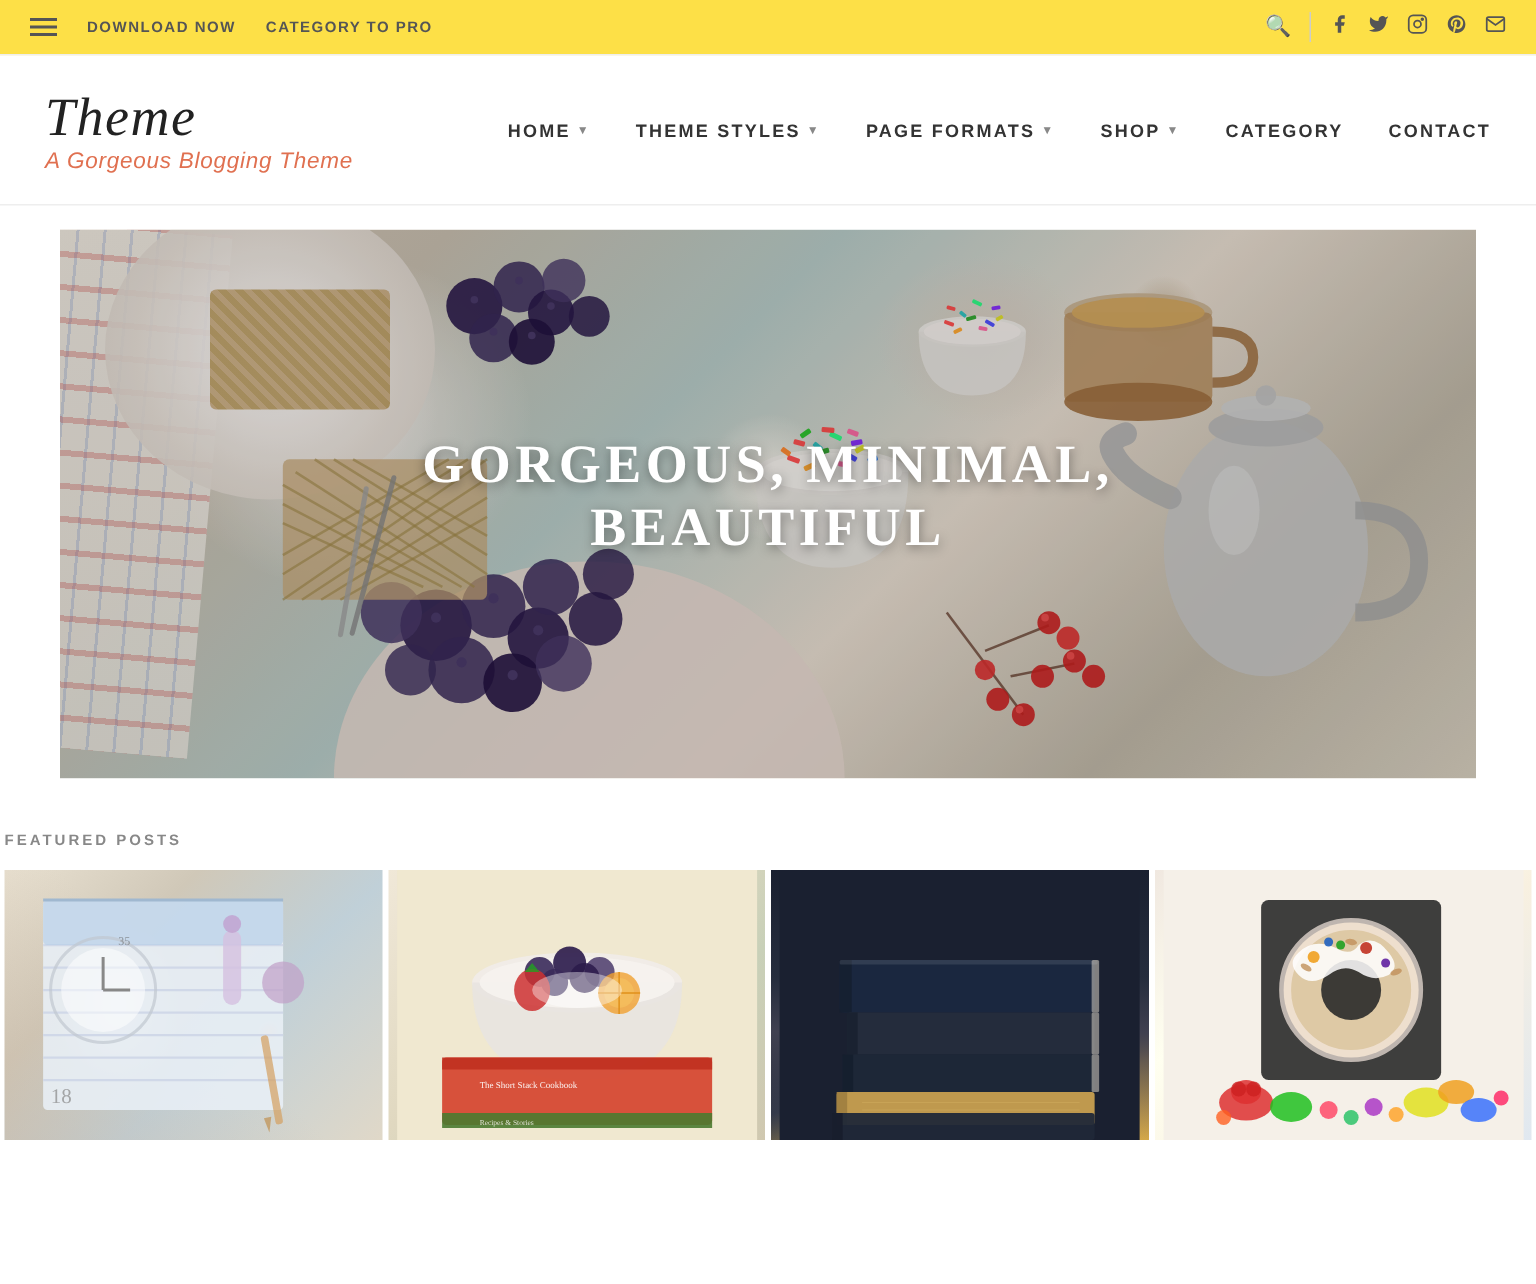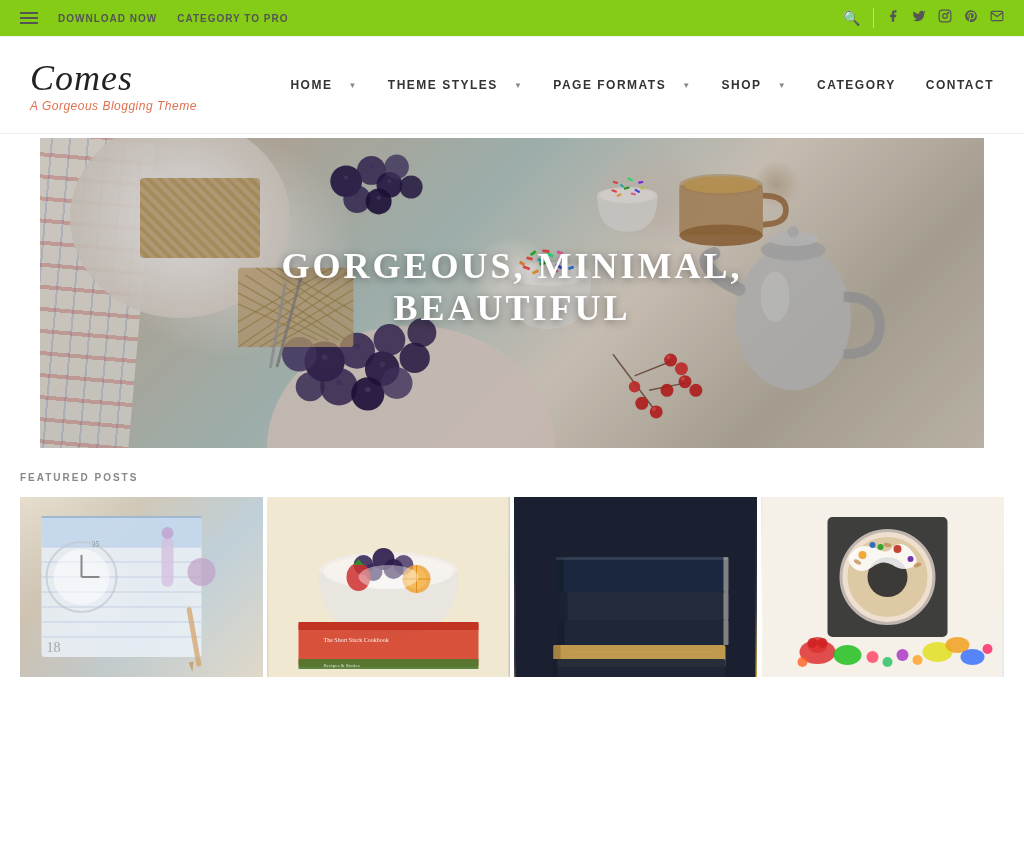--- a/index.html
+++ b/index.html
@@ -5,21 +5,21 @@
     * { margin: 0; padding: 0; box-sizing: border-box; }
     body { font-family: 'Georgia', serif; background: #fff; color: #333; width: 1024px; }
 
     
     .top-bar {
       display: flex;
       align-items: center;
       justify-content: space-between;
       padding: 8px 20px;
       border-bottom: 1px solid #eee;
-      background: #84cc16;
+      background: #fde047;
     }
     .top-bar-left {
       display: flex;
       align-items: center;
       gap: 20px;
     }
     .hamburger {
       display: flex;
       flex-direction: column;
       gap: 3px;
@@ -78,21 +78,21 @@
       flex-direction: column;
     }
     .logo-name {
       font-size: 36px;
       font-family: 'Georgia', serif;
       font-style: italic;
       color: #222;
       letter-spacing: 1px;
     }
     .logo-tagline {
-      font-size: 12px;
+      font-size: 15px;
       font-family: Arial, sans-serif;
       color: #e07050;
       letter-spacing: 0.5px;
       font-style: italic;
     }
 
     
     .main-nav {
       display: flex;
       align-items: center;
@@ -100,35 +100,35 @@
     }
     .nav-item {
       font-size: 12px;
       font-family: Arial, sans-serif;
       letter-spacing: 1.5px;
       color: #333;
       text-transform: uppercase;
       cursor: pointer;
       display: flex;
       align-items: center;
-      gap: 16px;
+      gap: 4px;
       font-weight: 600;
     }
     .nav-item .arrow {
       font-size: 8px;
       color: #888;
     }
 
     
     .hero {
       position: relative;
       width: 100%;
-      height: 310px;
+      height: 366px;
       overflow: hidden;
-      margin: 4px 20px;
+      margin: 16px 20px;
       width: calc(100% - 40px);
     }
     .hero-bg {
       width: 100%;
       height: 100%;
       background: linear-gradient(135deg, #d4c5b5 0%, #c8bfb0 20%, #b8ccc8 40%, #e8ddd0 60%, #c0b8a8 80%, #d8d0c0 100%);
       position: relative;
       overflow: hidden;
     }
 
@@ -230,21 +230,21 @@
     }
     .hero-subtitle {
       font-size: 14px;
       font-family: 'Georgia', serif;
       font-style: italic;
       letter-spacing: 0.5px;
     }
 
     
     .featured-section {
-      padding: 20px 20px 0;
+      padding: 20px 3px 0;
     }
     .section-title {
       font-size: 10px;
       font-family: Arial, sans-serif;
       letter-spacing: 2px;
       color: #888;
       text-transform: uppercase;
       margin-bottom: 14px;
       font-weight: 600;
     }
@@ -365,21 +365,21 @@
           <path d="M4 4h16c1.1 0 2 .9 2 2v12c0 1.1-.9 2-2 2H4c-1.1 0-2-.9-2-2V6c0-1.1.9-2 2-2z"></path>
           <polyline points="22,6 12,13 2,6"></polyline>
         </svg>
       </span>
     </div>
   </div>
 </div>
 
 <div class="site-header">
   <div class="site-logo">
-    <span class="logo-name">Comes</span>
+    <span class="logo-name">Theme</span>
     <span class="logo-tagline">A Gorgeous Blogging Theme</span>
   </div>
   <nav class="main-nav">
     <div class="nav-item">
       <span>HOME</span>
       <span class="arrow">▼</span>
     </div>
     <div class="nav-item">
       <span>THEME STYLES</span>
       <span class="arrow">▼</span>

